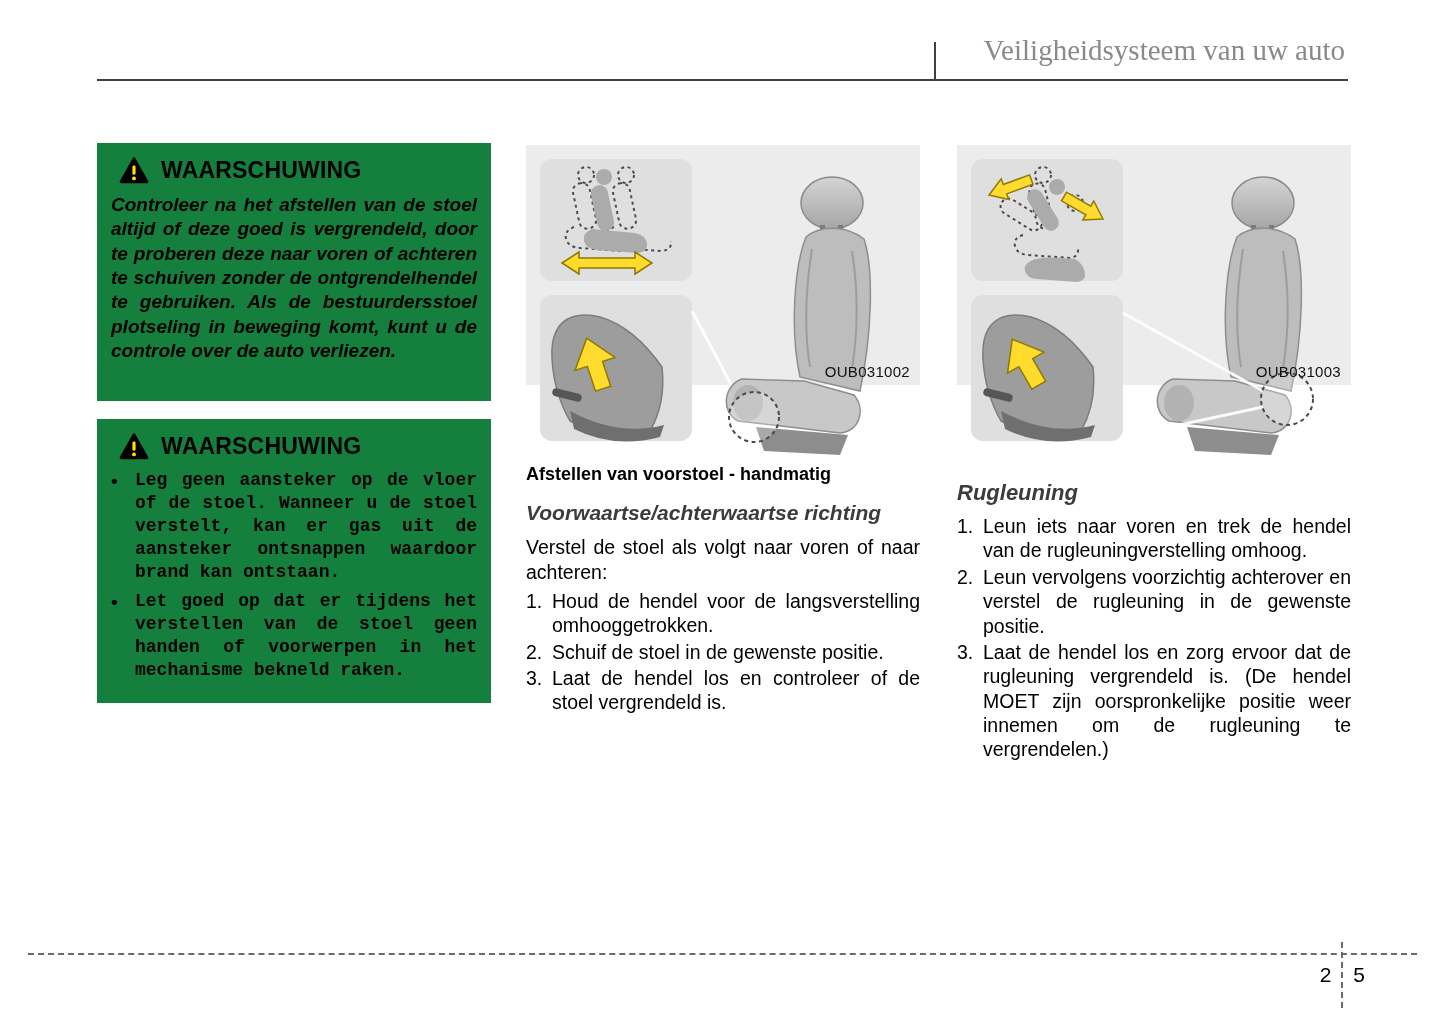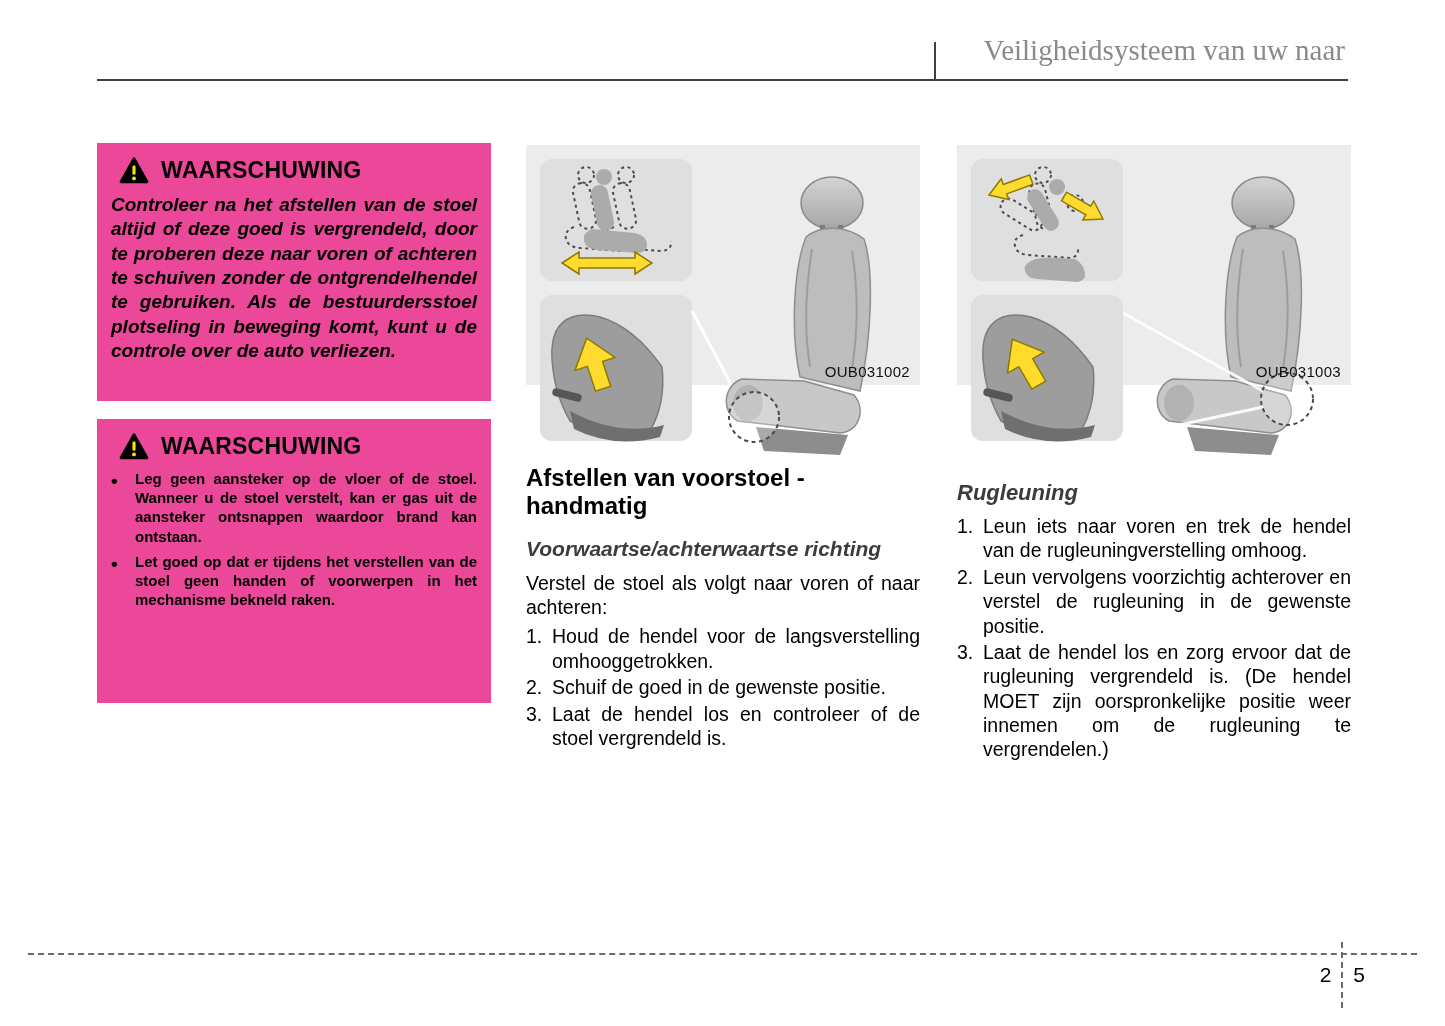--- a/index.html
+++ b/index.html
@@ -6,59 +6,59 @@
   .page{position:relative;width:1445px;height:1026px;background:#ffffff;
         font-family:"Liberation Sans",sans-serif;color:#000;overflow:hidden;}
 
   
   .header-title{position:absolute;top:34px;right:100px;
         font-family:"Liberation Serif",serif;font-size:29px;color:#8a8a8a;}
   .header-rule{position:absolute;left:97px;width:1251px;top:79px;border-top:2px solid #404040;}
   .header-tick{position:absolute;left:934px;top:42px;height:37px;border-left:2px solid #404040;}
 
   
-  .warn{position:absolute;left:97px;width:394px;background:#ec4899;
+  .warn{position:absolute;left:97px;width:394px;background:#15803d;
         padding:12px 14px 16px;box-sizing:border-box;}
   .warn1{top:143px;height:258px;}
   .warn2{top:419px;height:284px;}
   .warn-head{display:flex;align-items:center;gap:12px;margin:2px 0 9px 8px;}
   .warn-title{font-size:23px;font-weight:bold;letter-spacing:.2px;}
   .warn-body{margin:0;font-size:19px;font-weight:bold;line-height:1.28;text-align:justify;font-style:italic;}
   .bullet{display:flex;margin-bottom:6px;}
   .bullet .marker{width:24px;font-size:19px;font-weight:bold;line-height:1.28;}
-  .bullet .btext{flex:1;font-size:15px;font-weight:bold;line-height:1.28;text-align:justify;}
+  .bullet .btext{flex:1;font-size:18px;font-weight:bold;line-height:1.28;text-align:justify;font-family:Liberation Mono, monospace;}
 
   
   .figure{position:absolute;top:145px;width:394px;height:240px;background:#ececec;}
   .figA{left:526px;}
   .figB{left:957px;}
   .fig-caption{position:absolute;right:10px;bottom:5px;font-size:15px;color:#111;letter-spacing:.3px;}
 
   
   .colM{position:absolute;left:526px;top:464px;width:394px;}
   .colR{position:absolute;left:957px;top:464px;width:394px;}
-  .h-section{margin:0 0 13px;font-size:24px;font-weight:bold;line-height:1.18;color:#000;}
+  .h-section{margin:0 0 13px;font-size:18px;font-weight:bold;line-height:1.18;color:#000;}
   .h-italic{margin:16px 0 10px;font-size:21px;font-weight:bold;font-style:italic;color:#3c3c3c;}
   .body-p{margin:0 0 5px;font-size:19.5px;line-height:1.25;text-align:justify;}
   .li{display:flex;margin:0 0 2px;}
   .li .num{width:26px;flex:none;font-size:19.5px;line-height:1.25;}
   .li .litext{flex:1;font-size:19.5px;line-height:1.25;text-align:justify;}
   .outro{margin-top:5px;}
 
   
   .foot-rule{position:absolute;left:28px;width:1389px;top:953px;border-top:2px dashed #6a6a6a;}
   .pagenum{position:absolute;right:80px;top:942px;height:66px;display:flex;align-items:center;font-size:21px;}
   .vdash{align-self:stretch;border-left:2px dashed #6a6a6a;margin:0 10px;}
 </style>
 </head>
 <body>
 
 <div class="page">
 
-  <div class="header-title">Veiligheidsysteem van uw naar</div>
+  <div class="header-title">Veiligheidsysteem van uw auto</div>
   <div class="header-tick"></div>
   <div class="header-rule"></div>
 
   <section class="warn warn1">
     <div class="warn-head">
       <svg width="30" height="27" viewBox="0 0 26 24">
         <path d="M13 1.5 L24.5 22 H1.5 Z" fill="#000" stroke="#000" stroke-width="2.5" stroke-linejoin="round"></path>
         <rect x="11.6" y="7.5" width="2.8" height="8.2" rx="1.2" fill="#ffe400"></rect>
         <circle cx="13" cy="19" r="1.7" fill="#ffe400"></circle>
       </svg>
@@ -207,21 +207,21 @@
   <div class="colM">
     <h2 class="h-section">Afstellen van voorstoel - handmatig</h2>
     <h3 class="h-italic">Voorwaartse/achterwaartse richting</h3>
     <p class="body-p">Verstel de stoel als volgt naar voren of naar achteren:</p>
     <div class="li">
       <span class="num">1.</span>
       <span class="litext">Houd de hendel voor de langsverstelling omhooggetrokken.</span>
     </div>
     <div class="li">
       <span class="num">2.</span>
-      <span class="litext">Schuif de goed in de gewenste positie.</span>
+      <span class="litext">Schuif de stoel in de gewenste positie.</span>
     </div>
     <div class="li">
       <span class="num">3.</span>
       <span class="litext">Laat de hendel los en controleer of de stoel vergrendeld is.</span>
     </div>
   </div>
 
   <div class="colR">
     <h3 class="h-italic" style="font-size:22px;margin-bottom:8px;">Rugleuning</h3>
     <div class="li">

